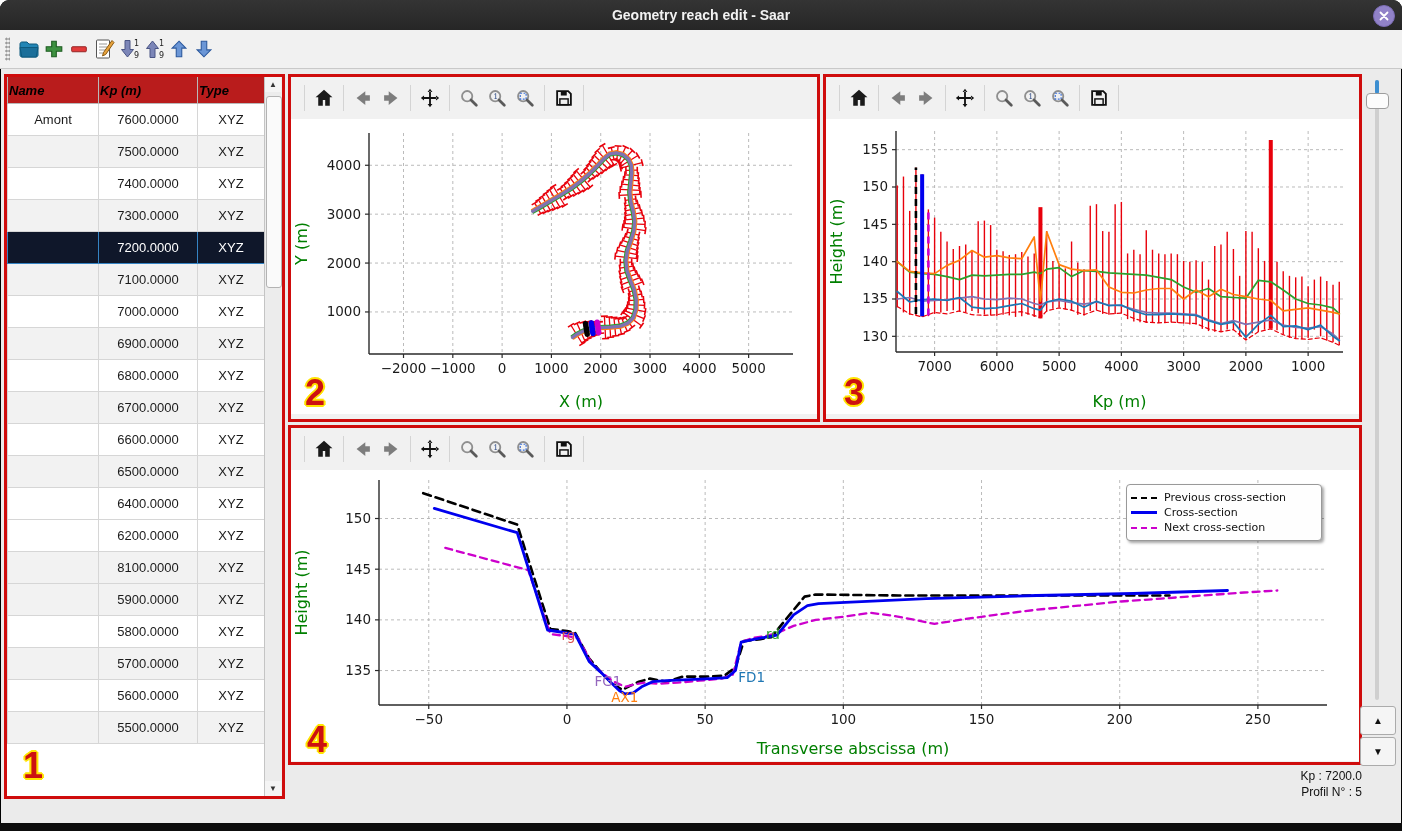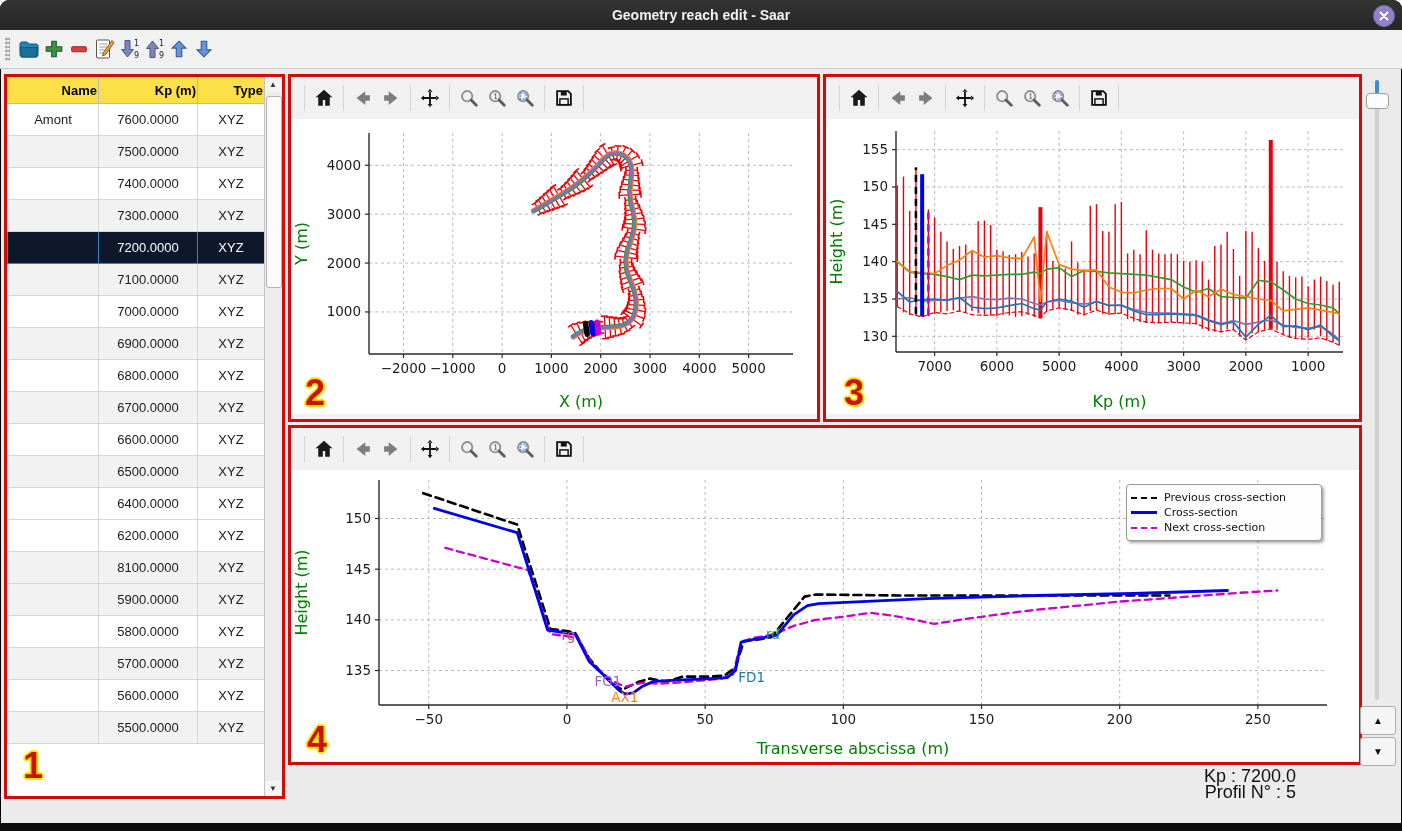--- a/index.html
+++ b/index.html
@@ -17,21 +17,21 @@
   .grip{width:5px;height:24px;margin:0 6px 0 5px;background-image:radial-gradient(#9a9a9a 1px,transparent 1.2px);background-size:3px 4px;}
   .tb-btn{width:25px;height:28px;display:flex;align-items:center;justify-content:center;cursor:pointer;border-radius:3px;}
   
   .panel{position:absolute;border:3px solid #cf0c0c;background:#f2f2f2;box-sizing:border-box;}
   .panel-num{position:absolute;font-size:36px;font-weight:bold;color:#cc1111;line-height:1;z-index:30;
      text-shadow:-2px 0 #ffe400,2px 0 #ffe400,0 -2px #ffe400,0 2px #ffe400,-1px -1px #ffe400,1px 1px #ffe400,-1px 1px #ffe400,1px -1px #ffe400;}
   
   #panel-table{left:4px;top:74px;width:281px;height:725px;background:#fff;}
   .tablewrap{position:absolute;left:0;top:0;right:17px;bottom:0;overflow:hidden;}
   table.grid{border-collapse:collapse;width:100%;table-layout:fixed;font-size:13px;}
-  table.grid th{height:24px;font-weight:bold;background:#fde047;border:1px solid #b9b9b9;border-top:none;text-align:right;}
+  table.grid th{height:24px;font-weight:bold;background:#b91c1c;border:1px solid #b9b9b9;border-top:none;text-align:left;font-style:italic;}
   table.grid td{height:29px;border:1px solid #d6d6d6;text-align:center;color:#1a1a1a;background:#fff;}
   table.grid tr.alt td{background:#f2f2f2;text-align:center;}
   table.grid tr.selected td{background:#0f172a;color:#fff;border-color:#3584c4;}
   .vscroll{position:absolute;top:0;right:0;width:17px;bottom:0;background:#ececec;border-left:1px solid #c4c4c4;}
   .vs-btn{position:absolute;left:0;width:16px;height:15px;background:#f4f4f4;display:flex;align-items:center;justify-content:center;
           font-size:8px;color:#333;cursor:pointer;}
   .vs-handle{position:absolute;left:1px;width:14px;background:#fafafa;border:1px solid #b3b3b3;border-radius:3px;cursor:pointer;}
   
   #panel-plan{left:288px;top:74px;width:532px;height:348px;}
   #panel-profile{left:823px;top:74px;width:539px;height:348px;}
@@ -46,21 +46,21 @@
   .legend-row{display:flex;align-items:center;height:15px;font-size:11px;color:#111;font-family:"DejaVu Sans",sans-serif;}
   .legend-swatch{width:26px;margin-right:7px;border-top-width:2px;}
   
   .slider-track{position:absolute;left:1375px;top:80px;width:4px;height:620px;background:#cfcfcf;border-radius:2px;}
   .slider-fill{position:absolute;left:1375px;top:80px;width:4px;height:14px;background:#3d8fd1;border-radius:2px;}
   .slider-handle{position:absolute;left:1366px;top:93px;width:21px;height:14px;background:#fcfcfc;
                  border:1px solid #9d9d9d;border-radius:4px;cursor:pointer;}
   .nav-btn{position:absolute;left:1360px;width:34px;height:27px;background:#f5f5f5;border:1px solid #ababab;
            border-radius:3px;display:flex;align-items:center;justify-content:center;font-size:10px;color:#111;cursor:pointer;}
   
-  .status{position:absolute;left:1090px;top:768px;width:206px;text-align:right;font-size:18px;color:#111;line-height:16px;}
+  .status{position:absolute;left:1156px;top:768px;width:206px;text-align:right;font-size:12px;color:#111;line-height:16px;}
   .bottom-strip{position:absolute;left:0;top:823px;width:1402px;height:8px;background:#0d0d0d;}
 </style>
 </head>
 <body>
 
 <div id="window">
 
   <div class="titlebar">
     <span class="title">Geometry reach edit - Saar</span>
     <span class="close-btn">

